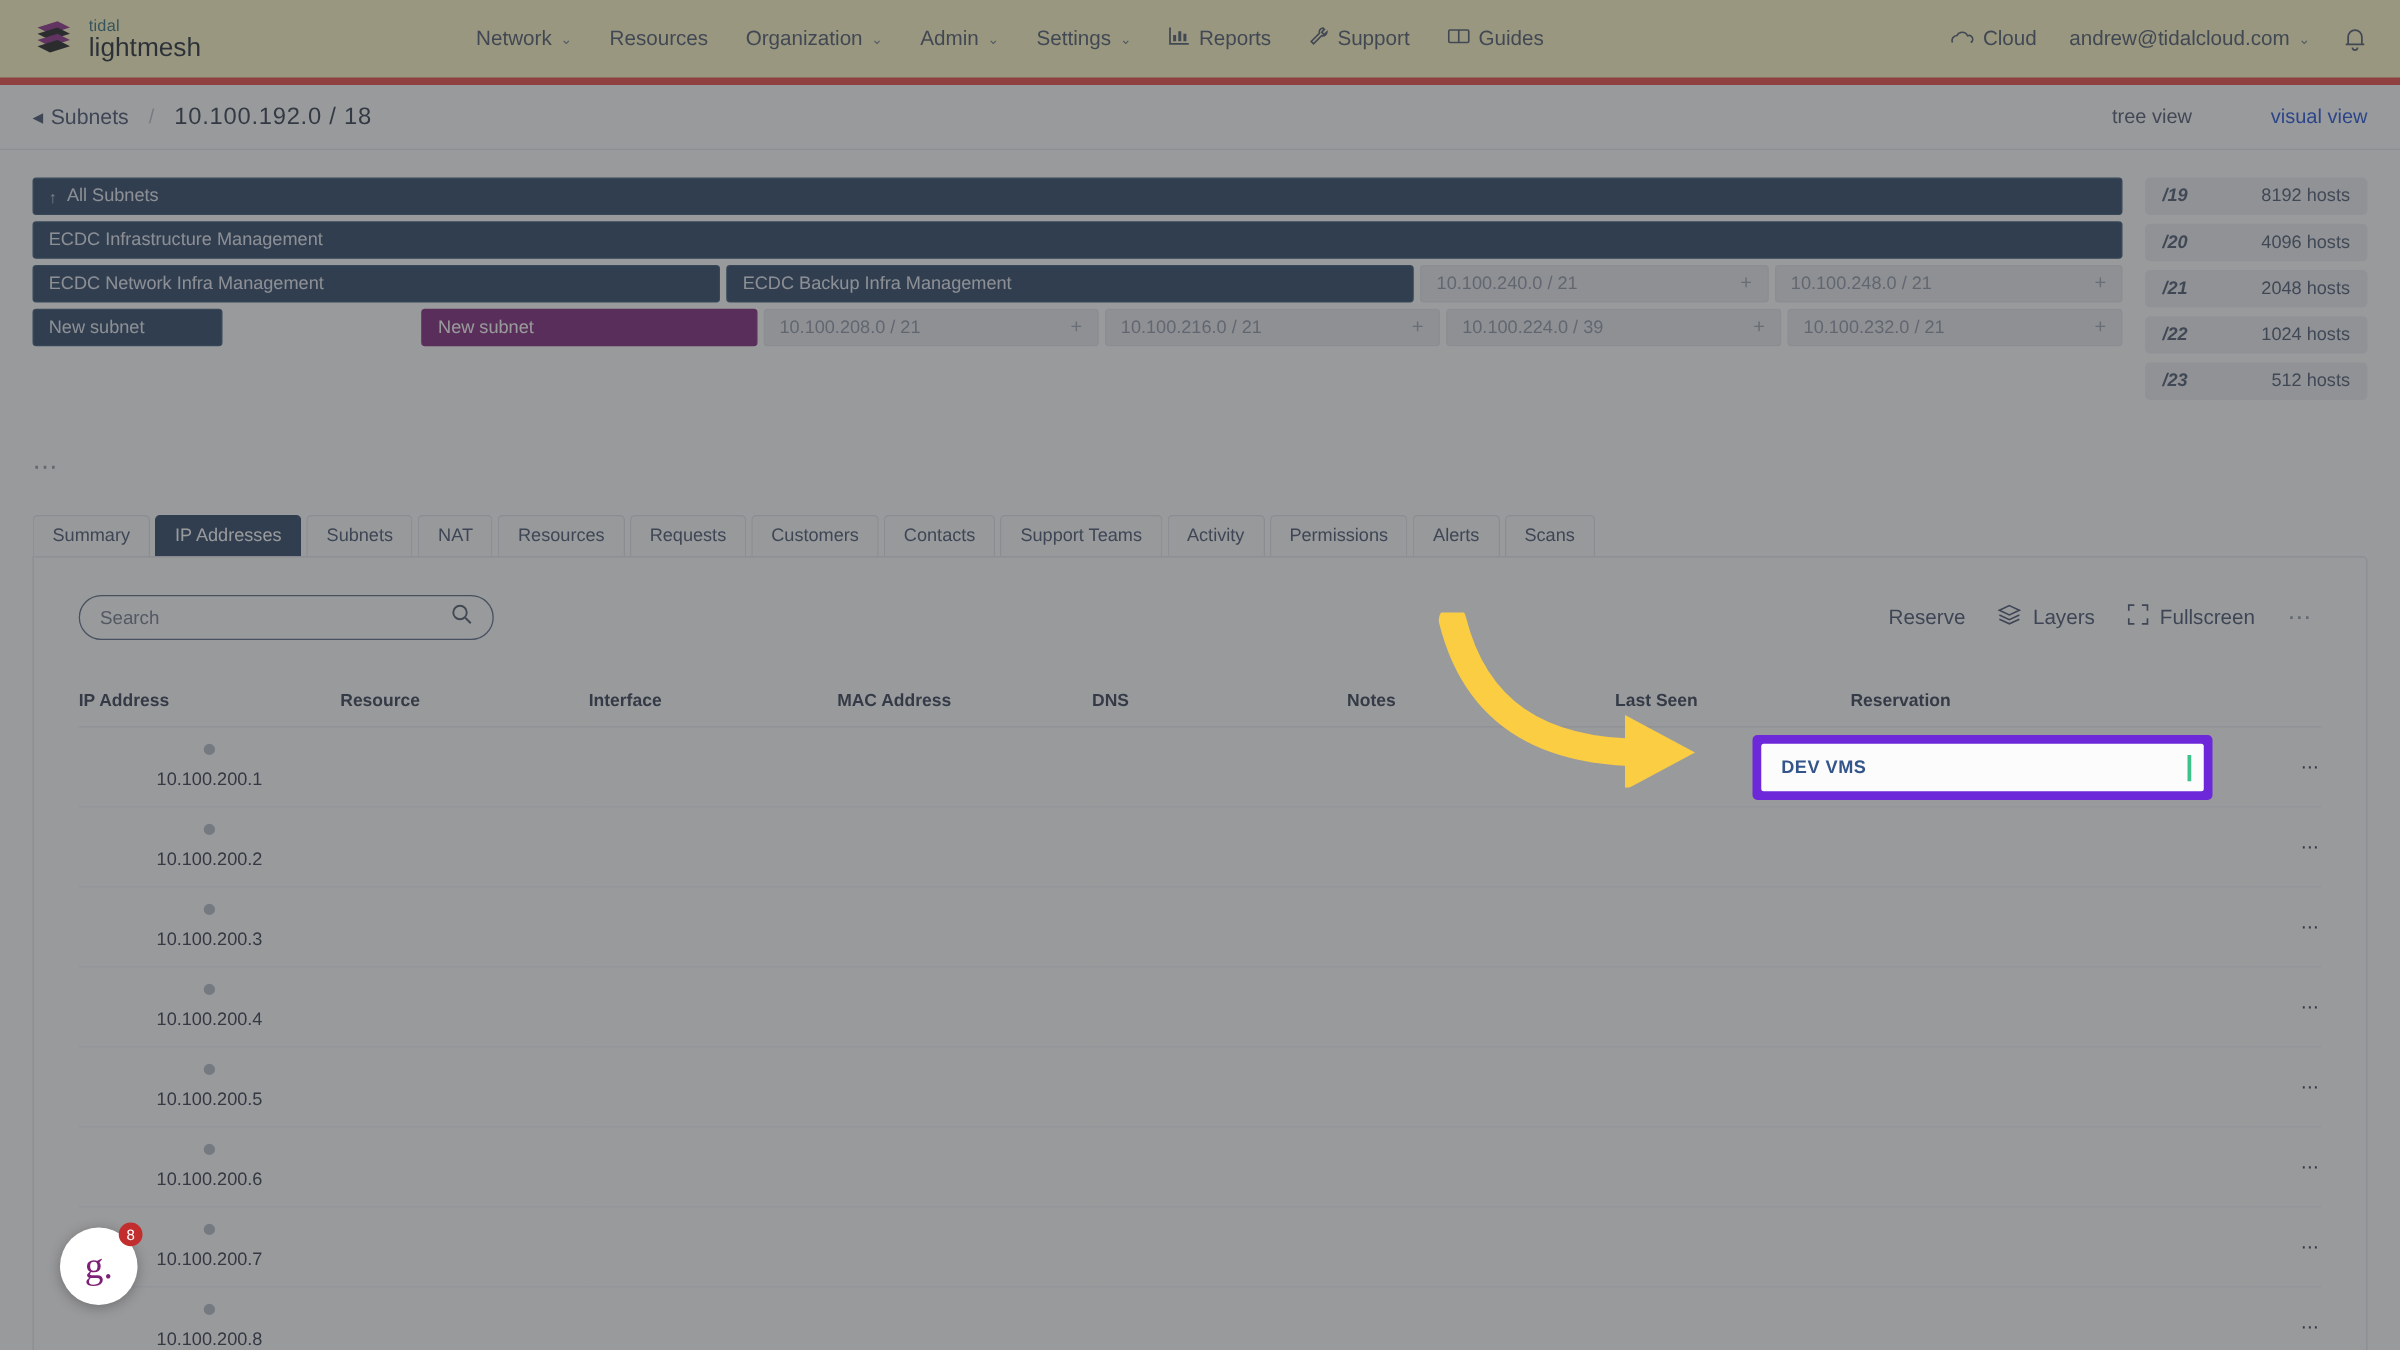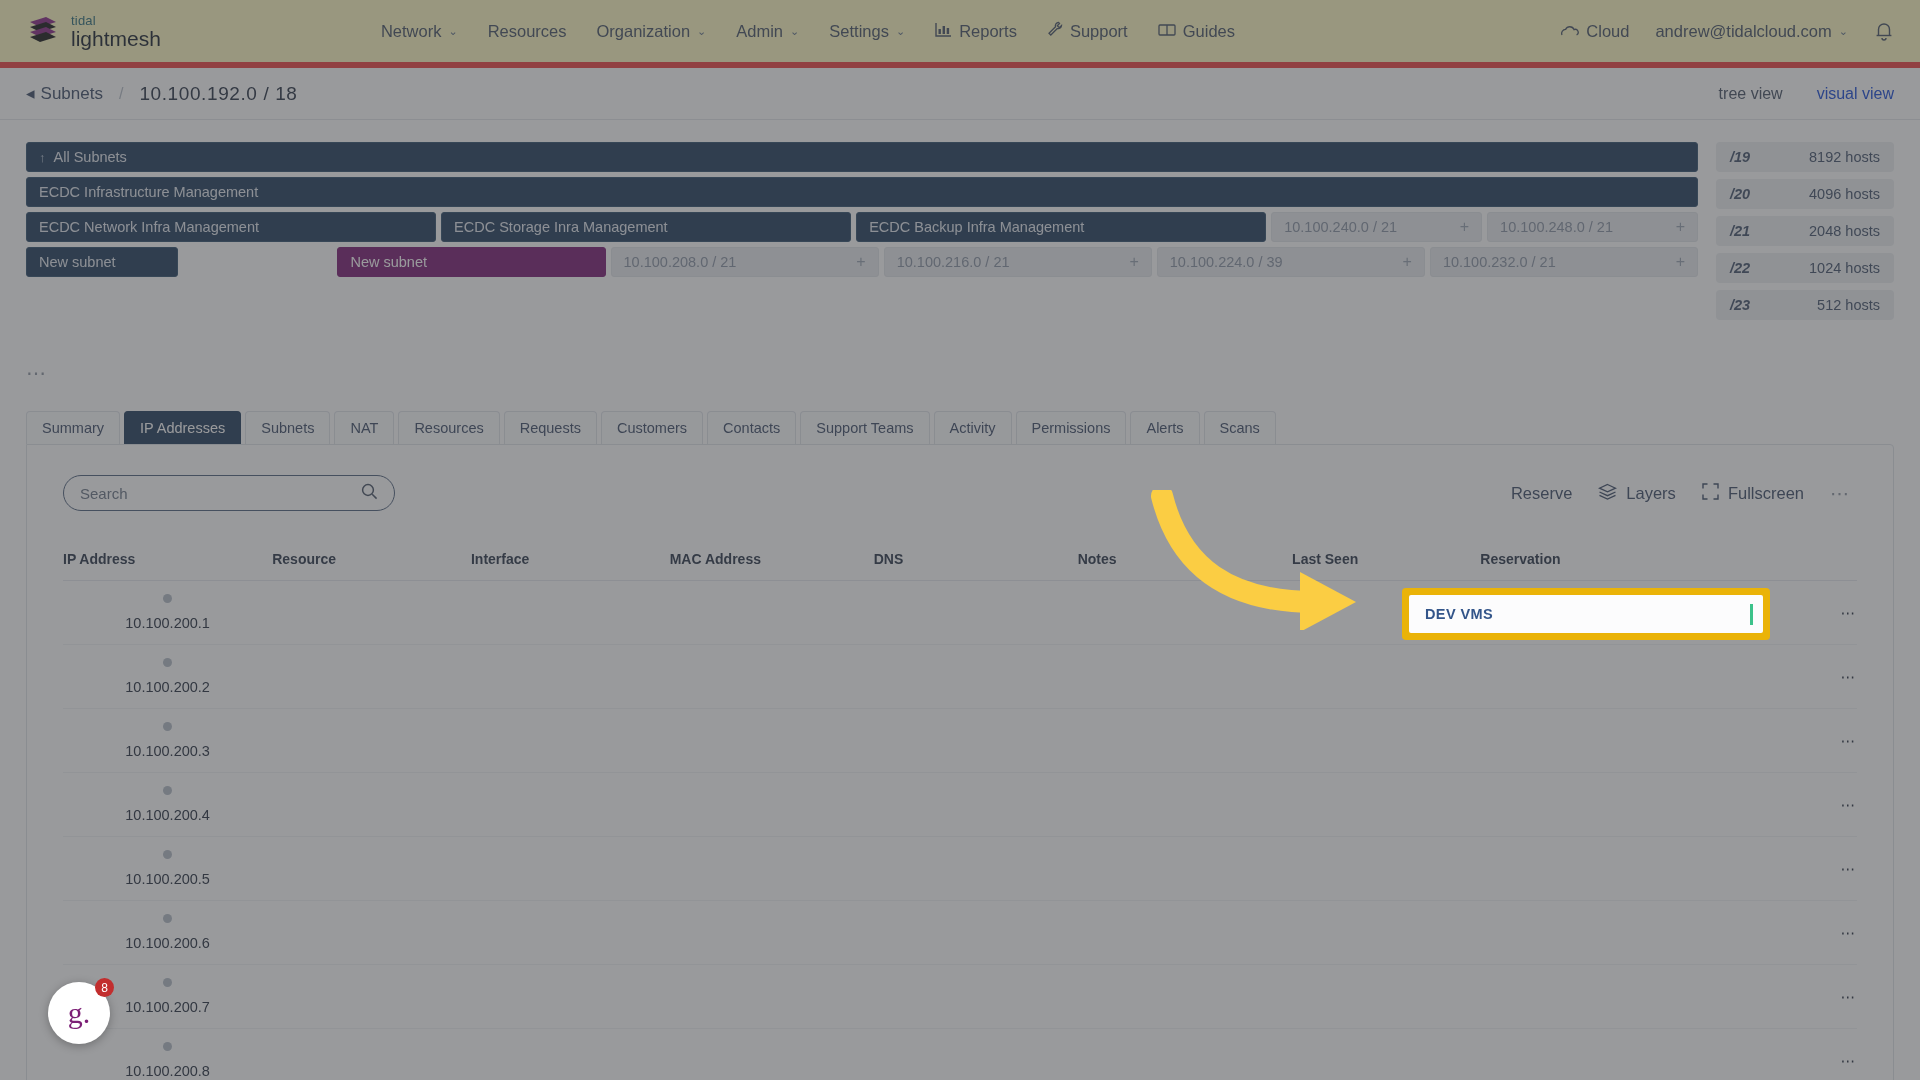--- a/index.html
+++ b/index.html
@@ -46,21 +46,21 @@
   
   #crumbbar {
     height: 52px; background: #fff; border-bottom: 1px solid #e3e6ea;
     display: flex; align-items: center; padding: 0 26px;
     position: relative; z-index: 1;
   }
   .crumb-back { font-size: 17px; color: #41506b; display:flex; align-items:center; gap:6px; cursor:pointer;}
   .crumb-sep { margin: 0 16px; color: #b8bfc9; font-size: 16px; }
   .crumb-cur { font-size: 19px; color: #2d3748; letter-spacing: .6px; }
   .view-toggle { margin-left: auto; display: flex; align-items: center; gap: 34px; }
-  .view-opt { font-size: 16px; color: #4a5568; cursor: pointer; }
+  .view-opt { font-size: 16px; color: #4a5568; cursor: pointer; margin-left: 29px; }
   .view-opt.active { color: #1d4ed8; font-weight: 400; }
   
   #mapwrap { padding: 22px 26px 0 26px; display: flex; gap: 18px; position: relative; z-index:1;}
   #mapcols { flex: 1; }
   .maprow { display: flex; gap: 5px; margin-bottom: 5px; }
   .blk {
     height: 30px; border-radius: 3px;
     display: flex; align-items: center; padding: 0 12px;
     font-size: 14.5px; color: #e4e9f0;
     background: #253f5e; border: 1px solid #32526f;
@@ -128,21 +128,21 @@
   .dotcell { display: flex; align-items: center; gap: 12px; flex-direction: column; }
   .statdot { width: 9px; height: 9px; border-radius: 50%; background: #b4bcc7; flex: none; }
   .rowdots { color: #9aa2ae; font-size: 18px; letter-spacing: 2px; text-align: right; cursor: pointer; }
   
   .c-ip { width: 200px; } .c-res { width: 190px; } .c-int { width: 190px; margin-top: 48px; }
   .c-mac { width: 195px; } .c-dns { width: 195px; } .c-notes { width: 205px; }
   .c-seen { width: 180px; } .c-rsv { width: 300px; } .c-act { width: 60px; }
   
   #highlight {
     position: absolute; left: 1402px; top: 588px; width: 368px; height: 52px;
-    background: #eab308; border-radius: 4px; z-index: 70;
+    background: #6d28d9; border-radius: 4px; z-index: 70;
     padding: 7px; box-sizing: border-box;
   }
   #highlight-inner {
     width: 100%; height: 100%; background: #fcfcfd; border-radius: 2px;
     display: flex; align-items: center; padding: 0 16px; position: relative;
   }
   #highlight-text { font-size: 14.5px; font-weight: 700; color: #33558a; letter-spacing: .4px; }
   #caret-bar {
     position: absolute; right: 10px; top: 9px; width: 3px; height: 21px; background: #3cc28a;
   }
@@ -279,23 +279,20 @@
 
       <div class="maprow">
         <div class="blk" style="flex:1">
           <span>ECDC Infrastructure Management</span>
         </div>
       </div>
 
       <div class="maprow">
         <div class="blk" style="flex:1.08">
           <span>ECDC Network Infra Management</span>
-        </div>
-        <div class="blk" style="flex:1.08">
-          <span>ECDC Storage Inra Management</span>
         </div>
         <div class="blk" style="flex:1.08">
           <span>ECDC Backup Infra Management</span>
         </div>
         <div class="blk empty" style="flex:0.52">
           <span>10.100.240.0 / 21</span>
           <span class="plus">+</span>
         </div>
         <div class="blk empty" style="flex:0.52">
           <span>10.100.248.0 / 21</span>

